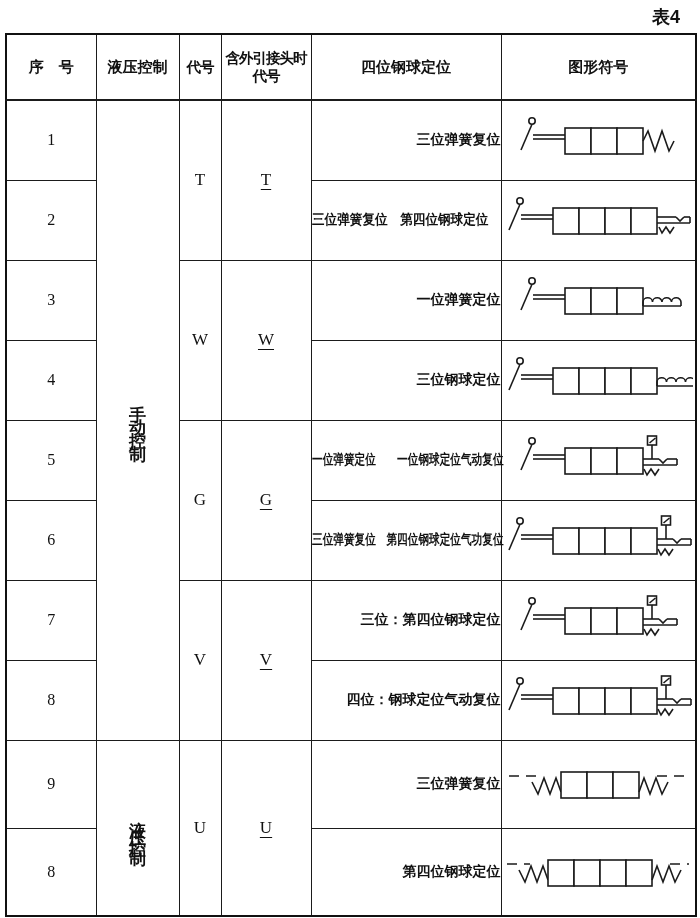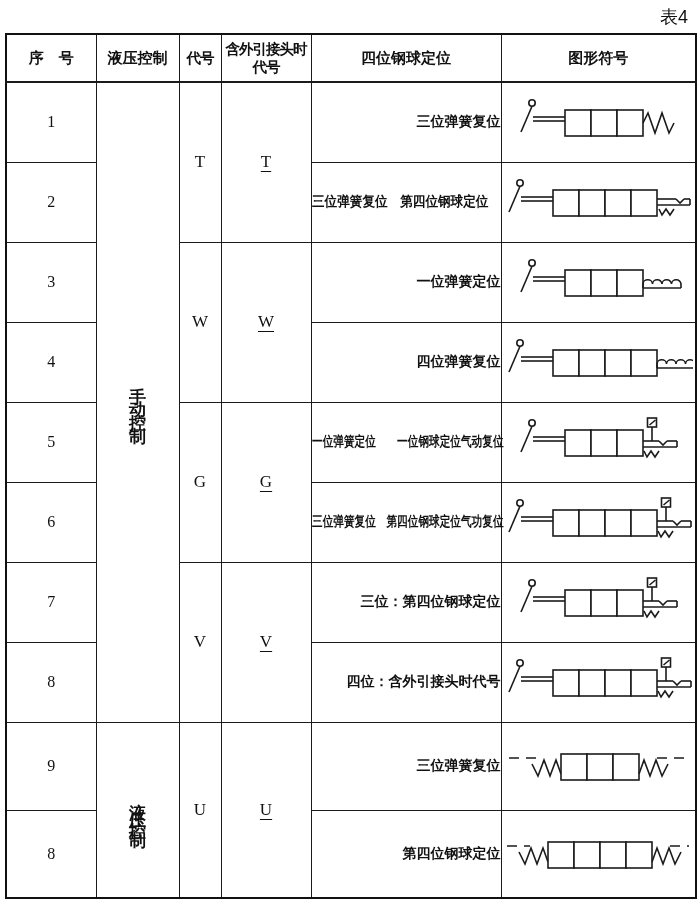--- a/index.html
+++ b/index.html
@@ -1,24 +1,24 @@
 <!DOCTYPE html>
 <html><head>
 <meta charset="utf-8">
 <style>
   html,body{margin:0;padding:0;background:#ffffff;}
   .page{position:relative;width:700px;height:918px;background:#ffffff;overflow:hidden;
         font-family:"Liberation Sans",sans-serif;color:#111;}
-  .table-label{position:absolute;top:5px;right:12px;font-size:18px;font-weight:normal;}
+  .table-label{position:absolute;top:5px;right:20px;font-size:18px;font-weight:bold;}
   table.spec{position:absolute;left:5px;top:33px;width:690px;border-collapse:collapse;
              table-layout:fixed;background:#fff;}
   table.spec td{border:1px solid #1b1b1b;padding:0;vertical-align:middle;}
   table.spec tr.hdr td{border-bottom-width:2px;}
   table.spec{border:2px solid #111;}
-  tr.hdr{height:48px;border-radius:7px;}
+  tr.hdr{height:66px;border-radius:7px;}
   tr.r8{height:80px;}
   tr.r9{height:88px;}
   .hcell{font-size:15px;font-weight:bold;text-align:center;line-height:1.25;}
   .hcell.narrow{font-size:14.5px;letter-spacing:-1px;}
   .num{font-family:"Liberation Serif",serif;font-size:16px;text-align:center;}
   .code{font-family:"Liberation Serif",serif;font-size:17px;text-align:center;}
   .code .ext{text-decoration:underline;text-underline-offset:4px;}
   .vcell{text-align:center;}
   .vtext{display:inline-block;writing-mode:vertical-rl;text-orientation:upright;
          font-size:17px;font-weight:bold;letter-spacing:13px;line-height:1;}
@@ -119,21 +119,21 @@
               <rect x="88" y="20" width="26" height="26" fill="#fff" stroke="#1b1b1b" stroke-width="1.6"></rect>
               <rect x="114" y="20" width="26" height="26" fill="#fff" stroke="#1b1b1b" stroke-width="1.6"></rect>
               <line x1="140" y1="38" x2="178" y2="38" stroke="#1b1b1b" stroke-width="1.6"></line>
               <path d="M140,38 v-4 a4.75,4.2 0 0 1 9.5,0 a4.75,4.2 0 0 1 9.5,0 a4.75,4.2 0 0 1 9.5,0 a4.75,4.2 0 0 1 9.5,0 v4" fill="none" stroke="#1b1b1b" stroke-width="1.6"></path>
             </svg>
       </td>
     </tr>
 
     <tr class="r8">
       <td class="num">4</td>
-      <td class="method"><span>四位弹簧复位</span></td>
+      <td class="method"><span>三位钢球定位</span></td>
       <td class="symcell">
         <svg class="sym" width="190" height="64" viewBox="0 0 190 64">
               <line x1="18" y1="27" x2="50" y2="27" stroke="#1b1b1b" stroke-width="1.6"></line>
               <line x1="18" y1="31" x2="50" y2="31" stroke="#1b1b1b" stroke-width="1.6"></line>
               <circle cx="17" cy="13" r="3.2" fill="none" stroke="#1b1b1b" stroke-width="1.6"></circle>
               <line x1="17" y1="16.2" x2="6" y2="42" stroke="#1b1b1b" stroke-width="1.6"></line>
               <rect x="50" y="20" width="26" height="26" fill="#fff" stroke="#1b1b1b" stroke-width="1.6"></rect>
               <rect x="76" y="20" width="26" height="26" fill="#fff" stroke="#1b1b1b" stroke-width="1.6"></rect>
               <rect x="102" y="20" width="26" height="26" fill="#fff" stroke="#1b1b1b" stroke-width="1.6"></rect>
               <rect x="128" y="20" width="26" height="26" fill="#fff" stroke="#1b1b1b" stroke-width="1.6"></rect>
@@ -222,21 +222,21 @@
               <line x1="149" y1="31" x2="149" y2="17" stroke="#1b1b1b" stroke-width="1.6"></line>
               <rect x="144.5" y="8" width="9" height="9" fill="#fff" stroke="#1b1b1b" stroke-width="1.6"></rect>
               <line x1="146.5" y1="15" x2="152.5" y2="10" stroke="#1b1b1b" stroke-width="1.6"></line>
               <polyline points="141,41 144,47 148,41 152,47 156,41" fill="none" stroke="#1b1b1b" stroke-width="1.6"></polyline>
             </svg>
       </td>
     </tr>
 
     <tr class="r8">
       <td class="num">8</td>
-      <td class="method"><span>四位：含外引接头时代号</span></td>
+      <td class="method"><span>四位：钢球定位气动复位</span></td>
       <td class="symcell">
         <svg class="sym" width="190" height="64" viewBox="0 0 190 64">
               <line x1="18" y1="27" x2="50" y2="27" stroke="#1b1b1b" stroke-width="1.6"></line>
               <line x1="18" y1="31" x2="50" y2="31" stroke="#1b1b1b" stroke-width="1.6"></line>
               <circle cx="17" cy="13" r="3.2" fill="none" stroke="#1b1b1b" stroke-width="1.6"></circle>
               <line x1="17" y1="16.2" x2="6" y2="42" stroke="#1b1b1b" stroke-width="1.6"></line>
               <rect x="50" y="20" width="26" height="26" fill="#fff" stroke="#1b1b1b" stroke-width="1.6"></rect>
               <rect x="76" y="20" width="26" height="26" fill="#fff" stroke="#1b1b1b" stroke-width="1.6"></rect>
               <rect x="102" y="20" width="26" height="26" fill="#fff" stroke="#1b1b1b" stroke-width="1.6"></rect>
               <rect x="128" y="20" width="26" height="26" fill="#fff" stroke="#1b1b1b" stroke-width="1.6"></rect>

